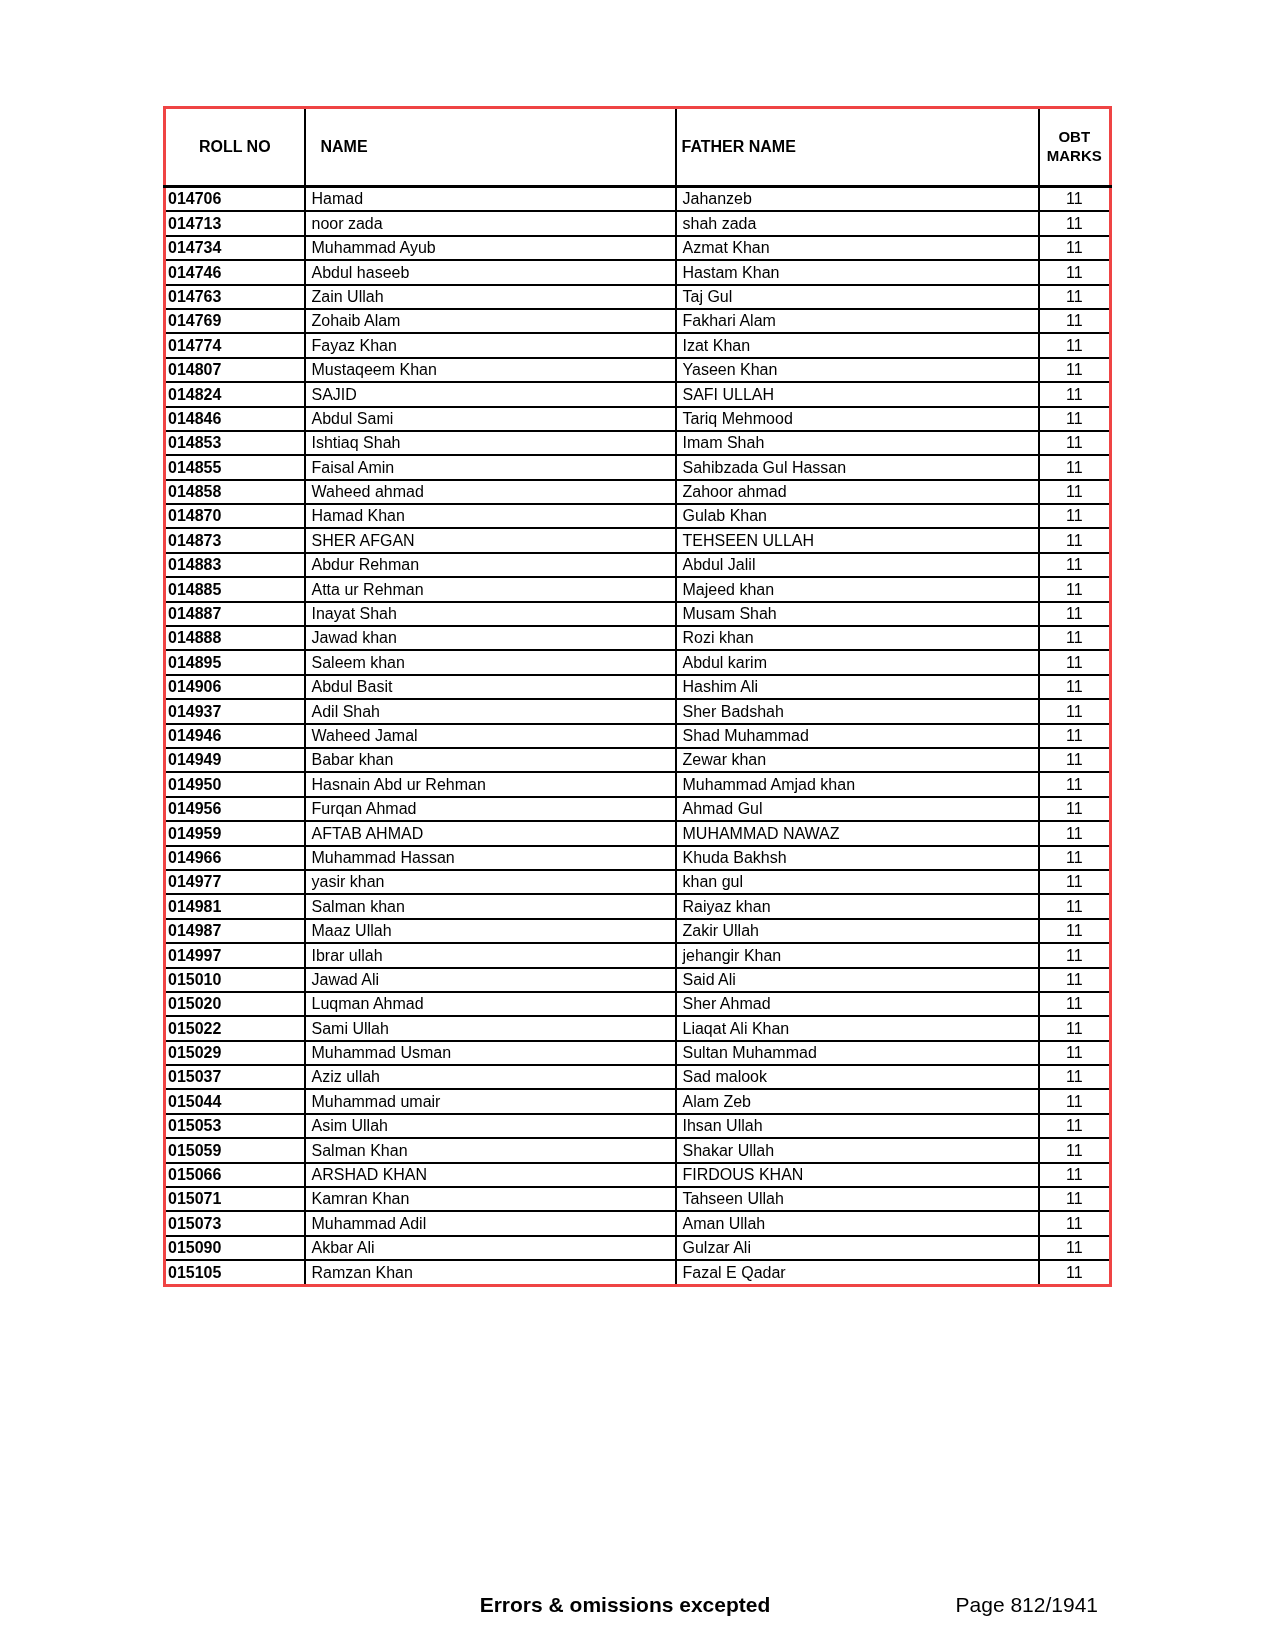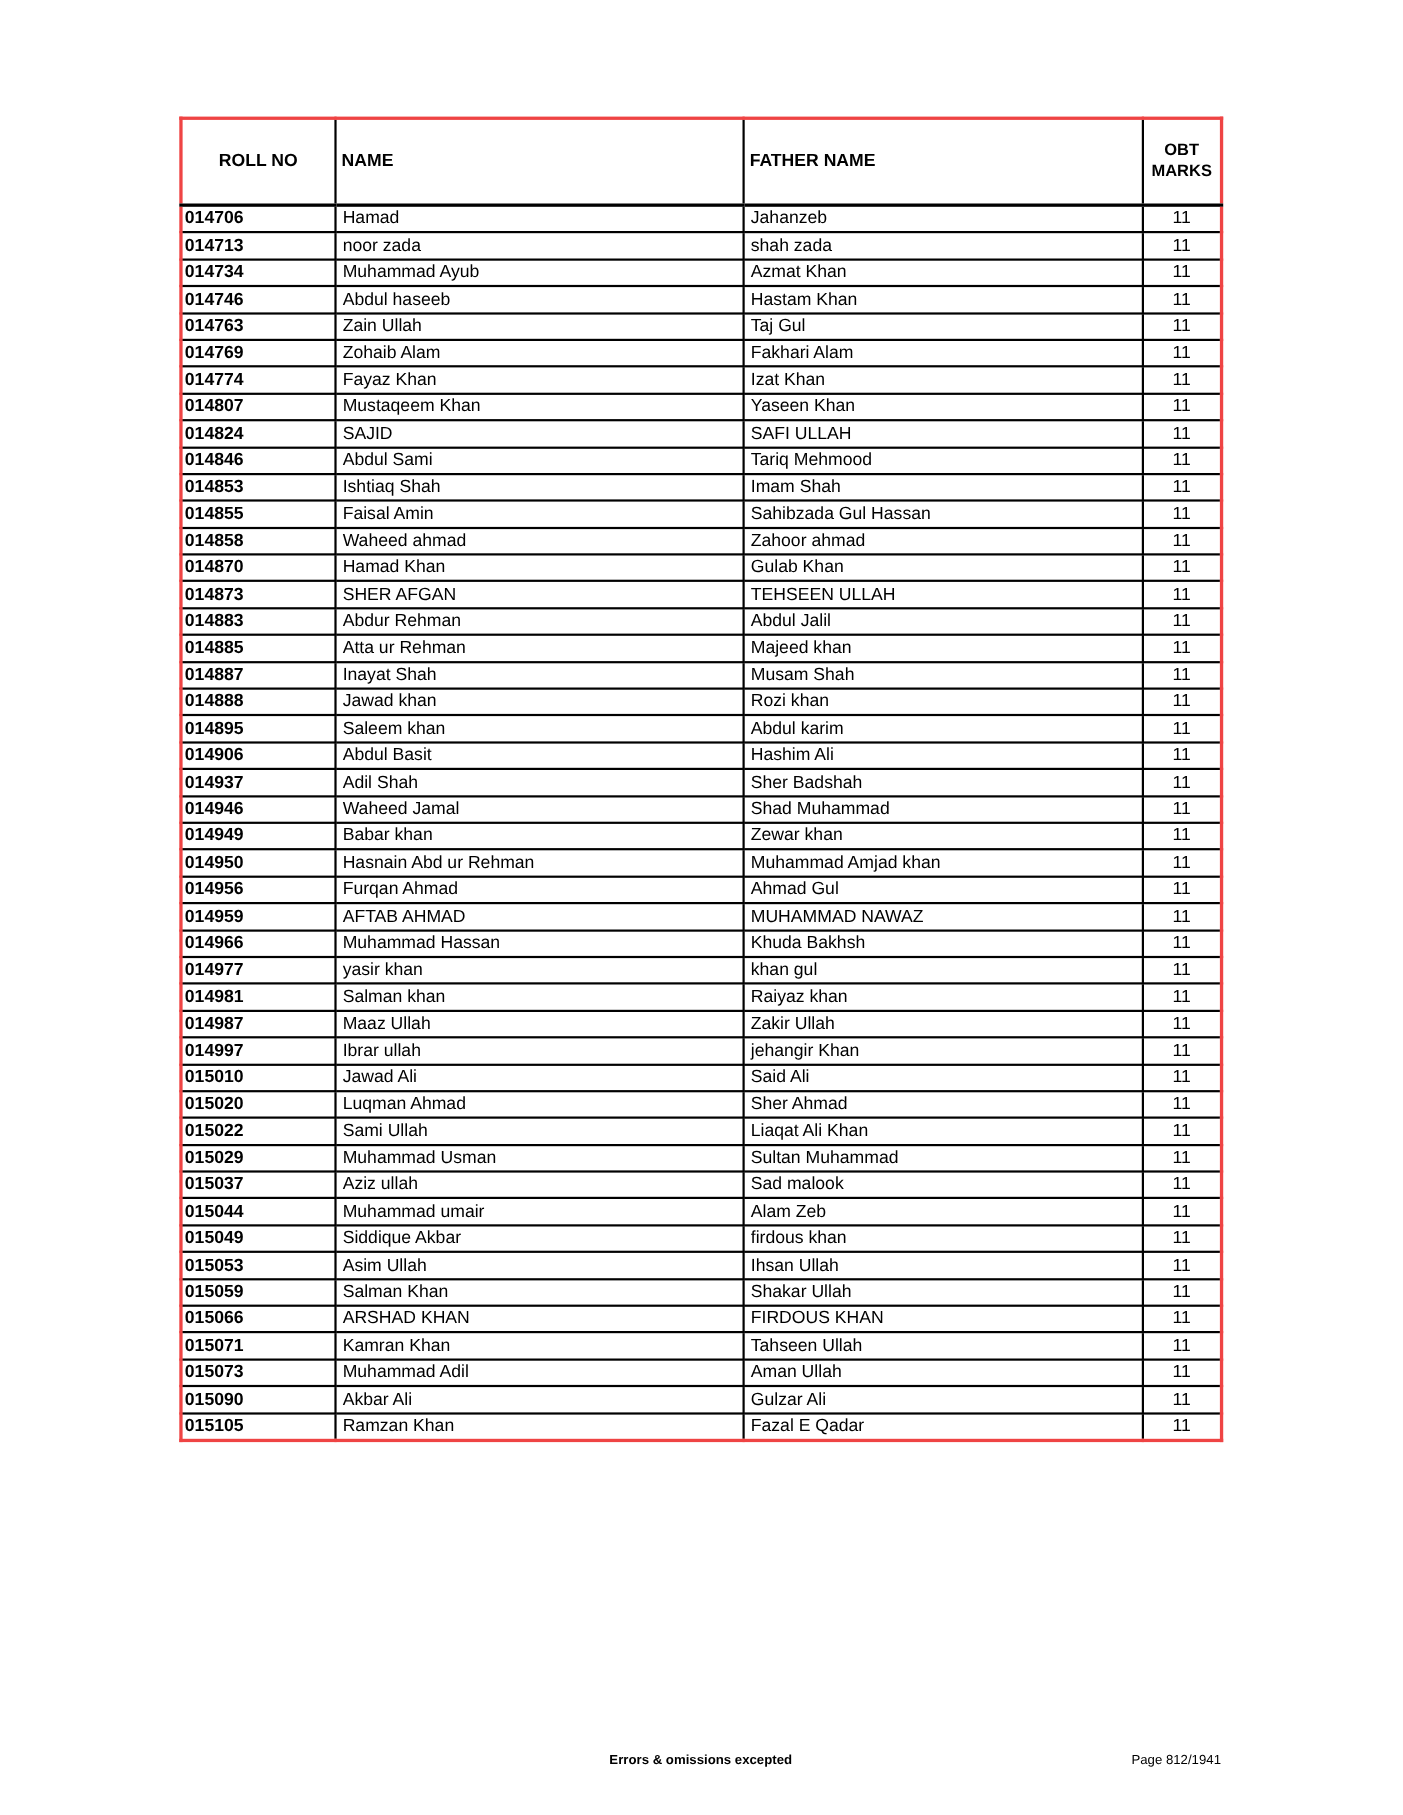--- a/index.html
+++ b/index.html
@@ -41,36 +41,36 @@
   }
   .results-table { border: 3px solid #ef4444; }
   .results-table thead th {
     height: 76px;
     font-weight: bold;
     border-bottom: 3px solid #000000;
   }
   .results-table tbody td { height: 22.4px; }
 
   th.h-roll   { text-align: center; }
-  th.h-name   { text-align: left; padding-left: 5px; }
+  th.h-name   { text-align: left; padding-left: 15px; }
   th.h-father { text-align: left; padding-left: 5px; margin-left: 20px; }
   th.h-marks  { text-align: center; font-size: 15px; line-height: 1.25; }
 
   td.roll   { font-weight: bold; }
   td.name   { text-align: left; padding-left: 6px; }
   td.father { text-align: left; padding-left: 6px; }
   td.marks  { text-align: center; }
 
   .footer {
     position: absolute;
-    left: 164px;
+    left: 152px;
     top: 1593px;
     width: 946px;
     height: 24px;
-    font-size: 12px;
+    font-size: 21px;
   }
   .footer .note {
     position: absolute;
     left: 0;
     width: 100%;
     text-align: center;
     font-weight: bold;
   }
   .footer .page-num {
     position: absolute;
@@ -325,26 +325,20 @@
       <td class="father">Sad malook</td>
       <td class="marks">11</td>
     </tr>
         <tr>
       <td class="roll">015044</td>
       <td class="name">Muhammad umair</td>
       <td class="father">Alam Zeb</td>
       <td class="marks">11</td>
     </tr>
         <tr>
-      <td class="roll">015049</td>
-      <td class="name">Siddique Akbar</td>
-      <td class="father">firdous khan</td>
-      <td class="marks">11</td>
-    </tr>
-        <tr>
       <td class="roll">015053</td>
       <td class="name">Asim Ullah</td>
       <td class="father">Ihsan Ullah</td>
       <td class="marks">11</td>
     </tr>
         <tr>
       <td class="roll">015059</td>
       <td class="name">Salman Khan</td>
       <td class="father">Shakar Ullah</td>
       <td class="marks">11</td>

